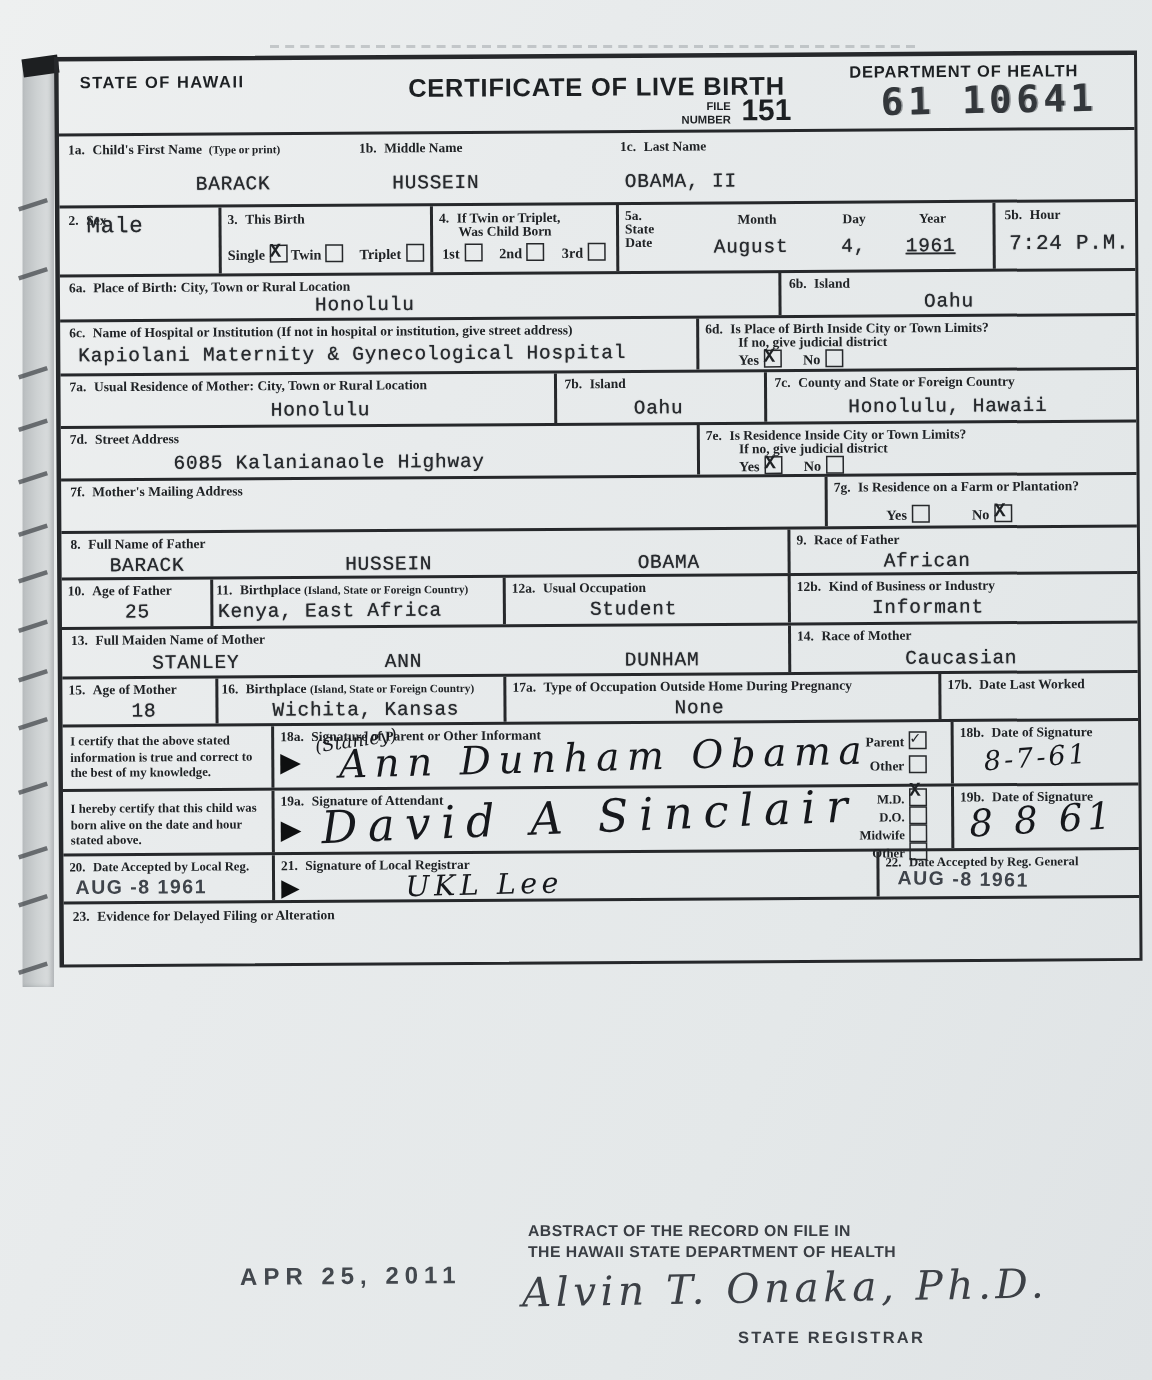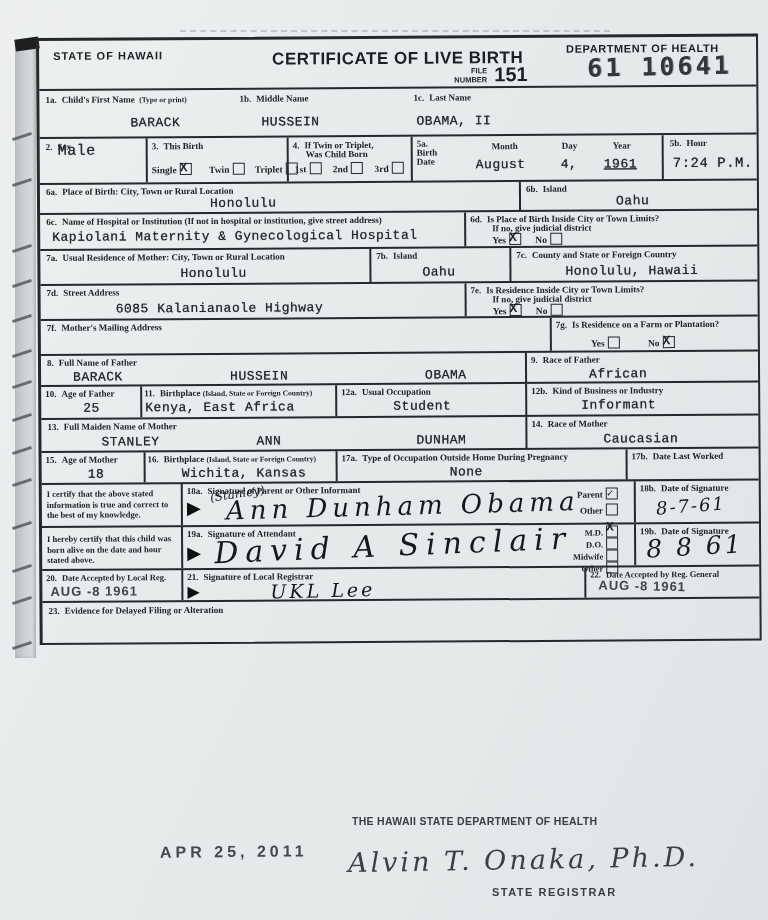--- a/index.html
+++ b/index.html
@@ -90,33 +90,33 @@
   <div class="row" style="height:46px">
     <div class="vl" style="left:106px"></div>
     <div class="vl" style="left:247px"></div>
     <div class="vl" style="left:371px"></div>
     <div class="vl" style="left:622px"></div>
     <div class="lbl" style="left:6px;top:3px"><span class="num">2.</span><span>Sex</span></div>
     <div class="val" style="left:18px;top:4px;font-size:15px">Male</div>
     <div class="lbl" style="left:112px;top:3px"><span class="num">3.</span><span>This Birth</span></div>
     <div class="cbgrp" style="left:112px;top:25px">
       <span>Single</span><span class="cbx"><i class="mk">X</i></span>
-      <span style="margin-left:15px">Twin</span><span class="cbx"><i class="mk"></i></span>
+      <span style="margin-left:0">Twin</span><span class="cbx"><i class="mk"></i></span>
       <span style="margin-left:8px">Triplet</span><span class="cbx"><i class="mk"></i></span>
     </div>
     <div class="lbl" style="left:253px;top:3px"><span class="num">4.</span><span>If Twin or Triplet,</span></div>
     <div class="lbl" style="left:266px;top:12px">Was Child Born</div>
     <div class="cbgrp" style="left:255px;top:25px">
       <span>1st</span><span class="cbx"><i class="mk"></i></span>
       <span style="margin-left:9px">2nd</span><span class="cbx"><i class="mk"></i></span>
       <span style="margin-left:9px">3rd</span><span class="cbx"><i class="mk"></i></span>
     </div>
     <div class="lbl" style="left:377px;top:3px;line-height:9px">
       <div>5a.</div>
-      <div>Birth</div>
+      <div>State</div>
       <div>Date</div>
     </div>
     <div class="lbl" style="left:452px;top:5px">Month</div>
     <div class="lbl" style="left:522px;top:5px">Day</div>
     <div class="lbl" style="left:573px;top:5px">Year</div>
     <div class="val" style="left:436px;top:21px">August</div>
     <div class="val" style="left:521px;top:21px">4,</div>
     <div class="val" style="left:564px;top:21px;text-decoration:underline">1961</div>
     <div class="lbl" style="left:630px;top:3px"><span class="num">5b.</span><span>Hour</span></div>
     <div class="val" style="left:633px;top:20px;font-size:14px">7:24 P.M.</div>
@@ -271,18 +271,19 @@
 
   <div class="row" style="height:45px;border-bottom:none">
     <div class="lbl" style="left:6px;top:3px"><span class="num">23.</span><span>Evidence for Delayed Filing or Alteration</span></div>
     <div class="val" style="left:60px;top:20px"></div>
   </div>
 </div>
 
 <div class="stamp" style="left:160px;top:843px;font-size:16px;letter-spacing:4px;color:#43484e;transform:rotate(-0.5deg)">APR 25, 2011</div>
 
 <div class="stamp" style="left:352px;top:815px;font-size:10.5px;line-height:13.5px;letter-spacing:.3px;color:#3a3e44">
+  <div>ABSTRACT OF THE RECORD ON FILE IN</div>
   <div>THE HAWAII STATE DEPARTMENT OF HEALTH</div>
 </div>
 
 <div class="script" style="left:348px;top:844px;font-size:27px;letter-spacing:3px;color:#3c4046;transform:rotate(-1deg)">Alvin T. Onaka, Ph.D.</div>
 
 <div class="stamp" style="left:492px;top:886px;font-size:11px;letter-spacing:1.5px;color:#3a3e44">STATE REGISTRAR</div>
 
 </body></html>

